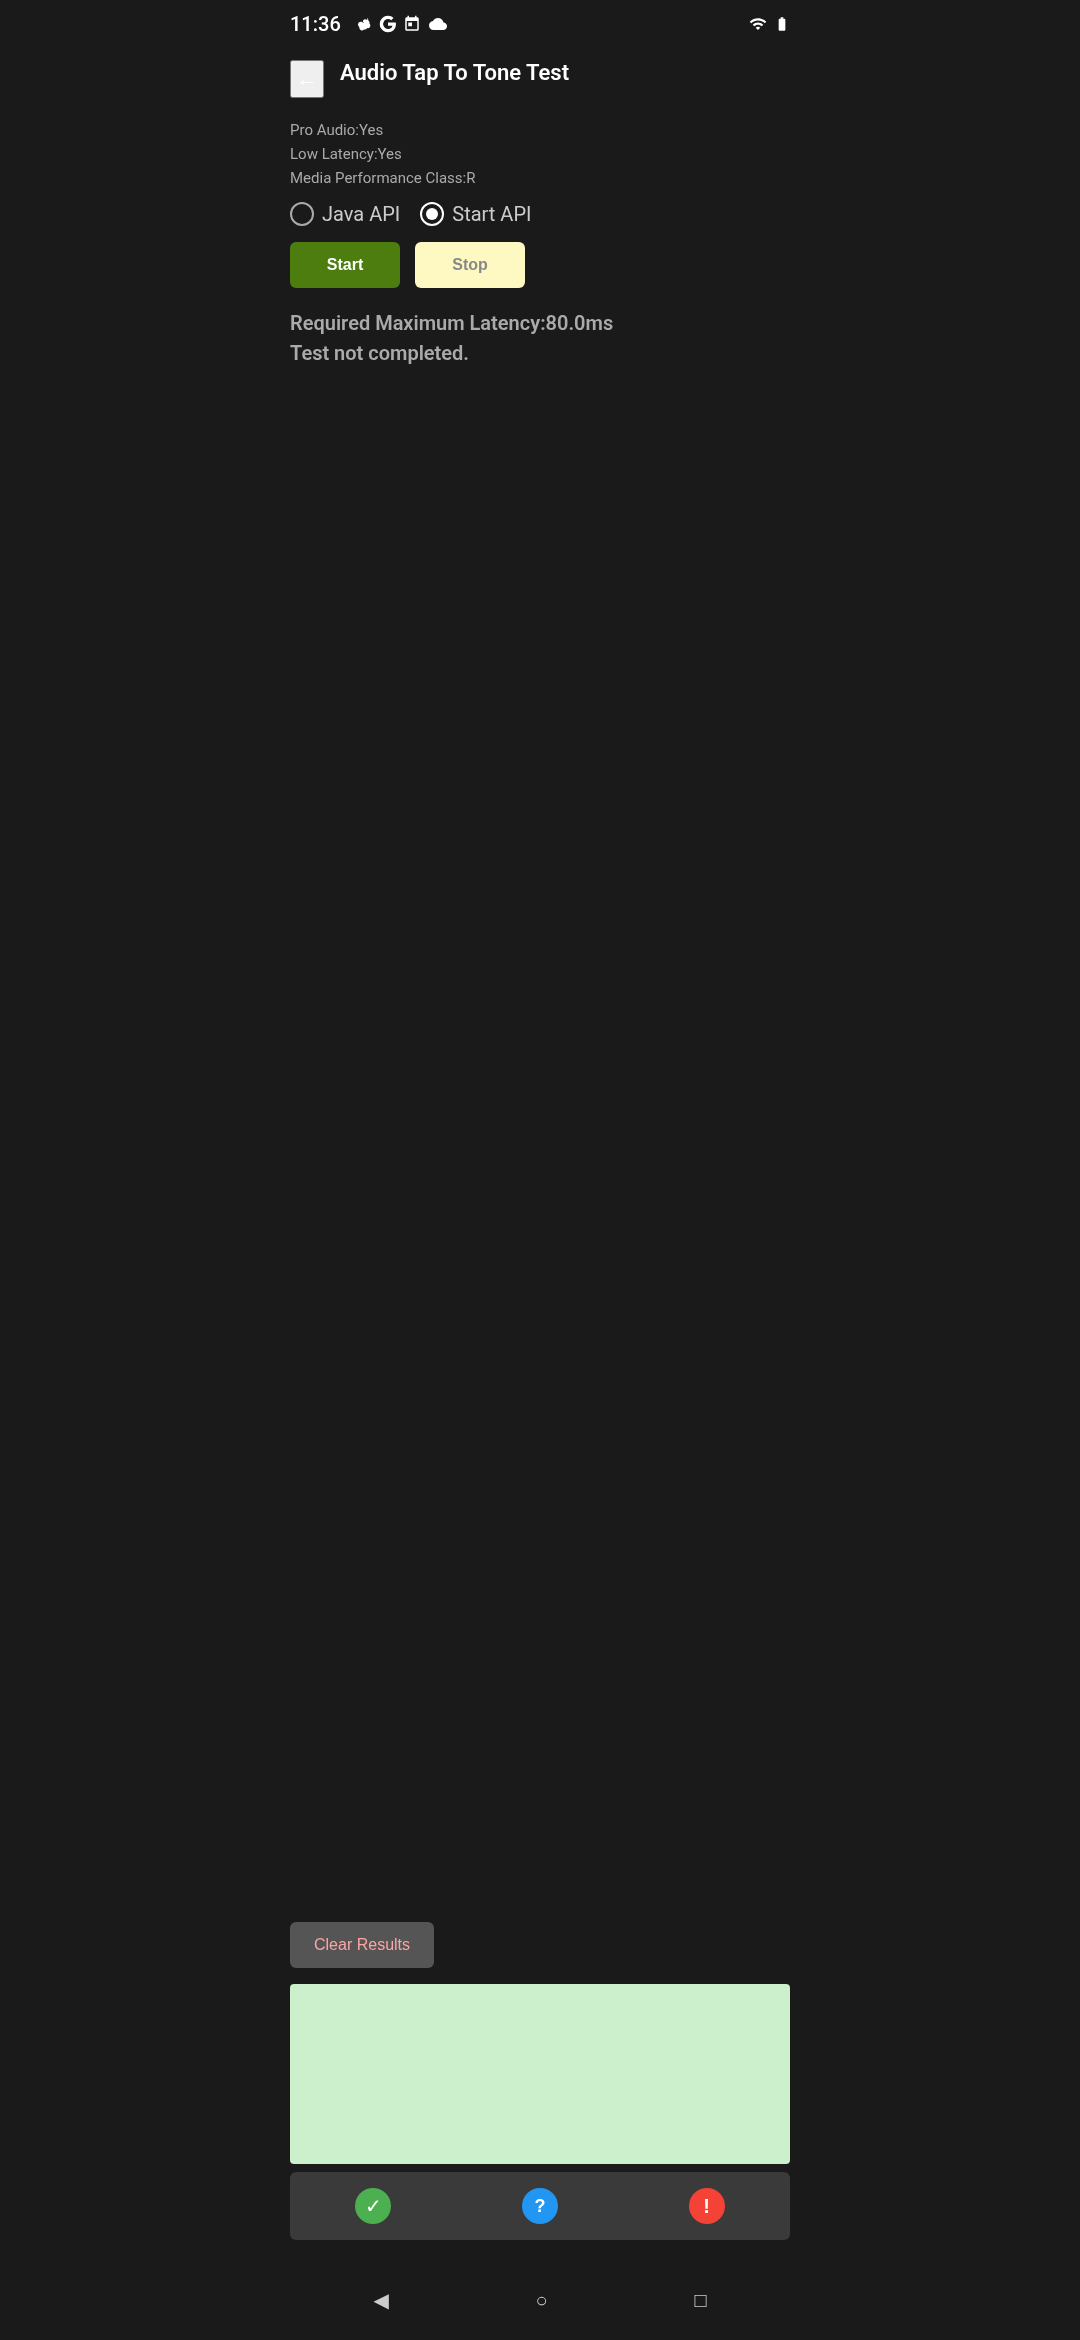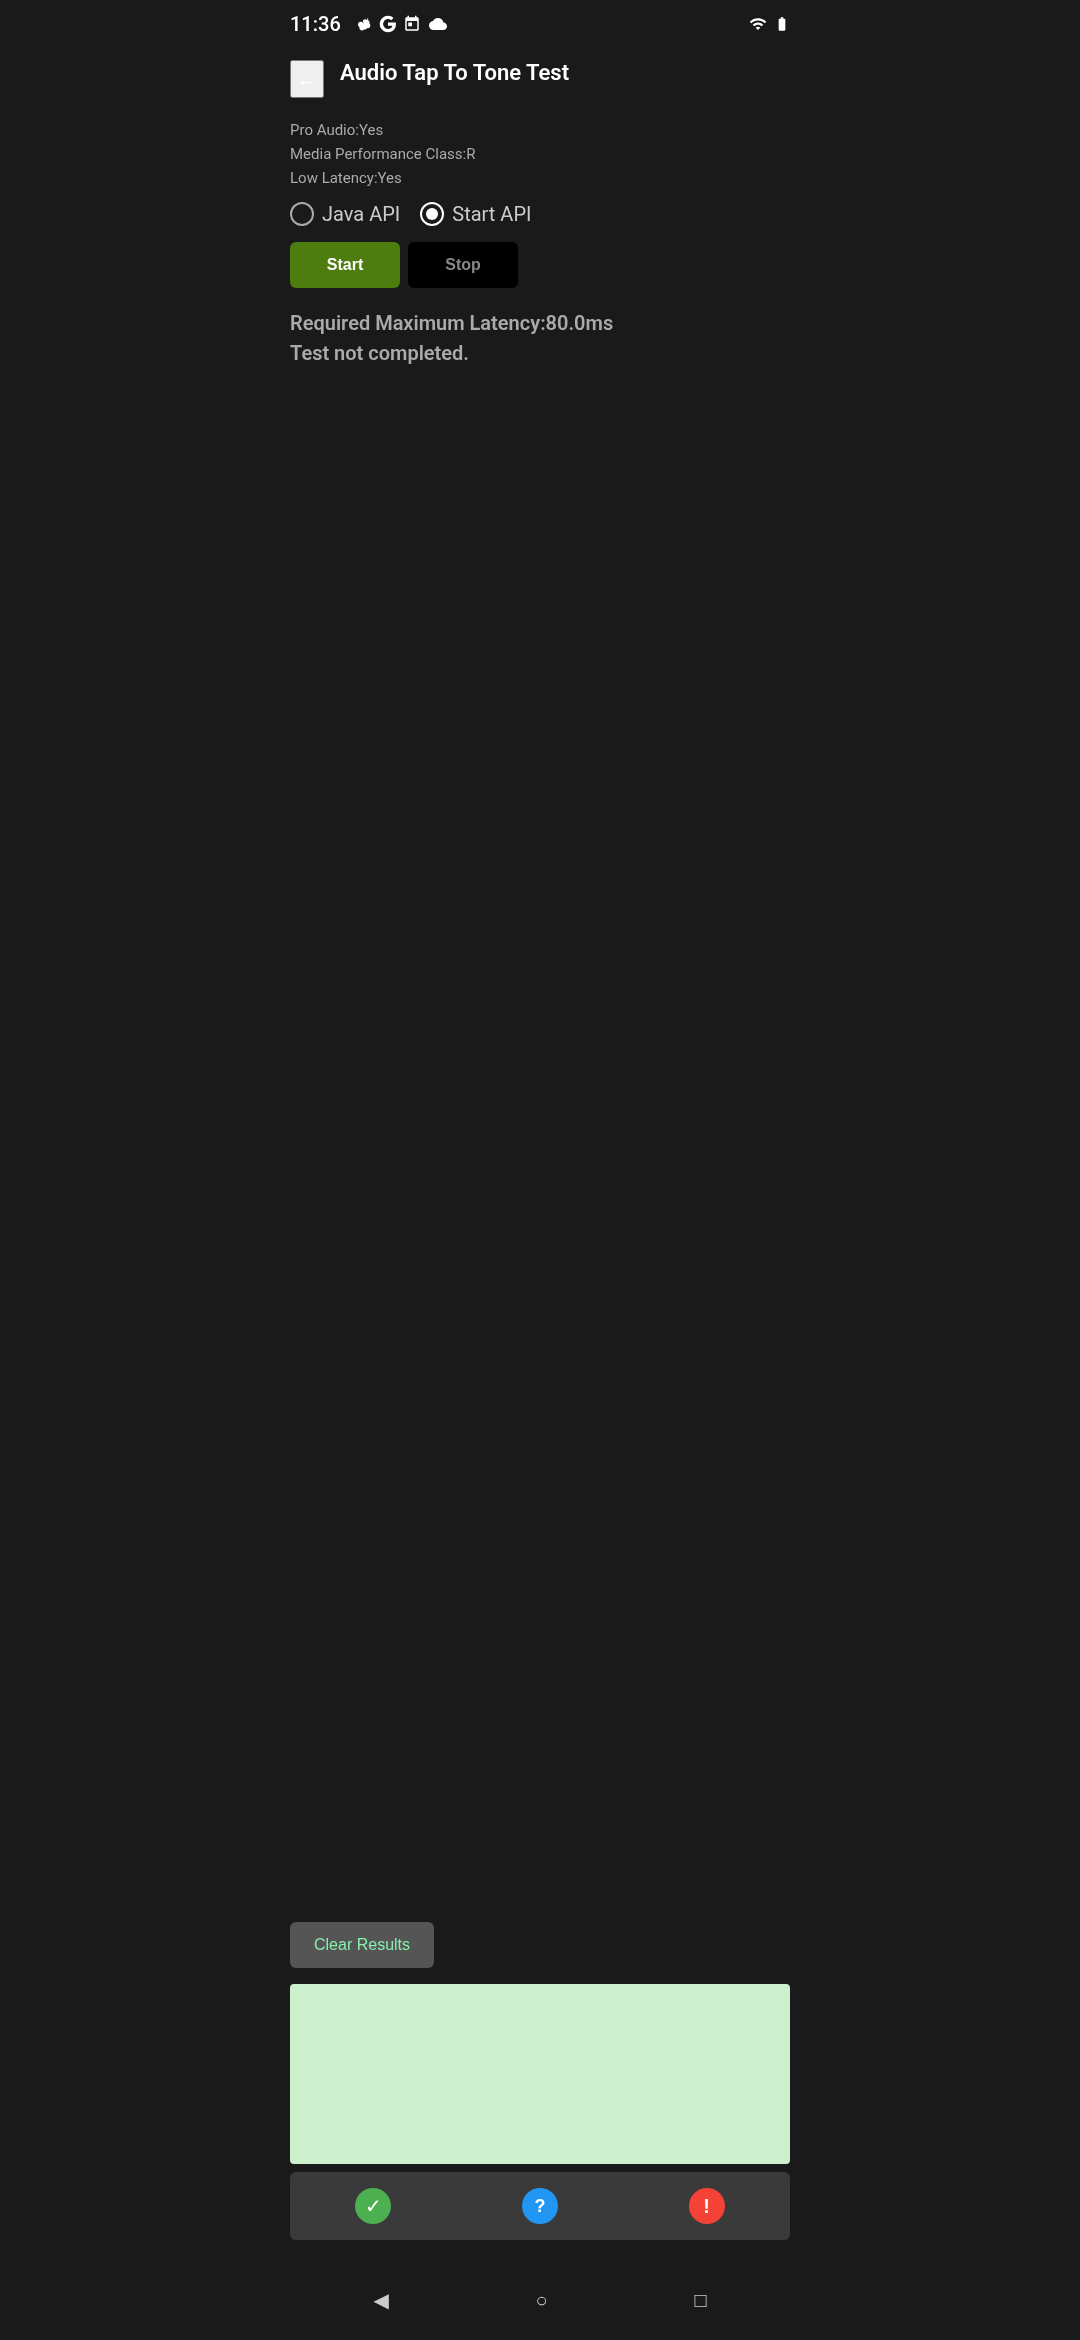--- a/index.html
+++ b/index.html
@@ -148,37 +148,38 @@
       border: none;
       min-width: 110px;
     }
 
     .btn-start {
       background-color: #4d7c0f;
       color: #ffffff;
     }
 
     .btn-stop {
-      background-color: #000000;
+      background-color: #fef9c3;
       color: #888888;
+      margin-left: 7px;
     }
 
     
     .result-text {
       color: #aaaaaa;
       font-size: 20px;
       font-weight: 600;
       line-height: 1.5;
       margin-bottom: 12px;
     }
 
     
     .clear-results-btn {
       background-color: #555555;
-      color: #86efac;
+      color: #fca5a5;
       border: none;
       border-radius: 6px;
       padding: 14px 24px;
       font-size: 16px;
       font-weight: 500;
       cursor: pointer;
       align-self: flex-start;
       margin-bottom: 16px;
     }
 
@@ -327,22 +328,22 @@
 
 <div class="header">
   <button class="back-button">←</button>
   <h1 class="header-title">Audio Tap To Tone Test</h1>
 </div>
 
 <div class="content">
 
   <div>
     <p class="info-line">Pro Audio:Yes</p>
+    <p class="info-line">Low Latency:Yes</p>
     <p class="info-line">Media Performance Class:R</p>
-    <p class="info-line">Low Latency:Yes</p>
   </div>
 
   <div class="radio-group">
     <div class="radio-option">
       <div class="radio-outer">
       </div>
       <span class="radio-label">Java API</span>
     </div>
     <div class="radio-option">
       <div class="radio-outer selected">

